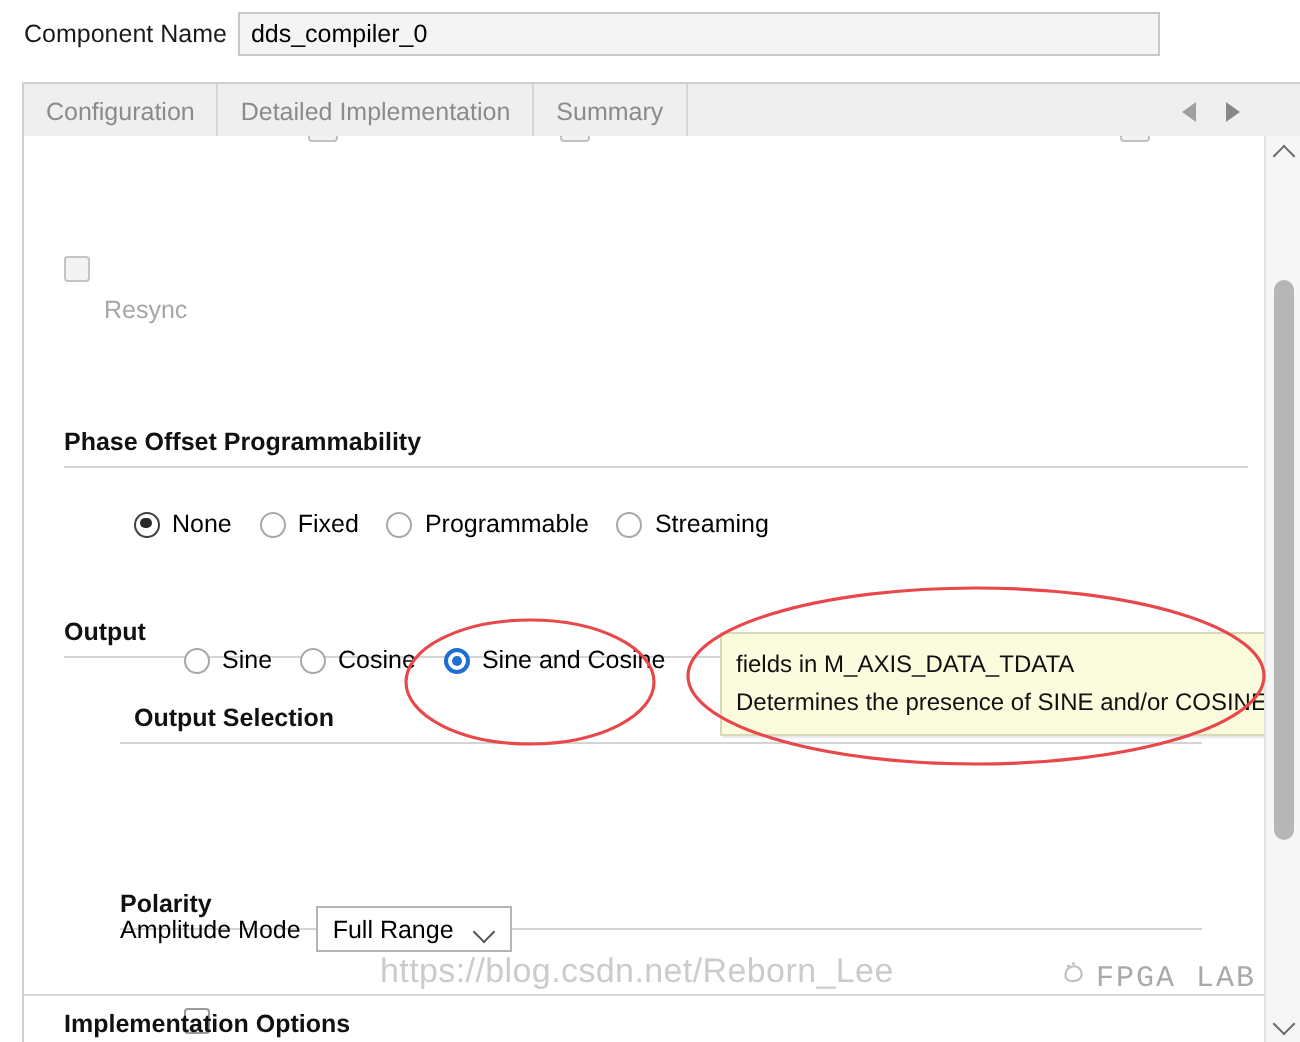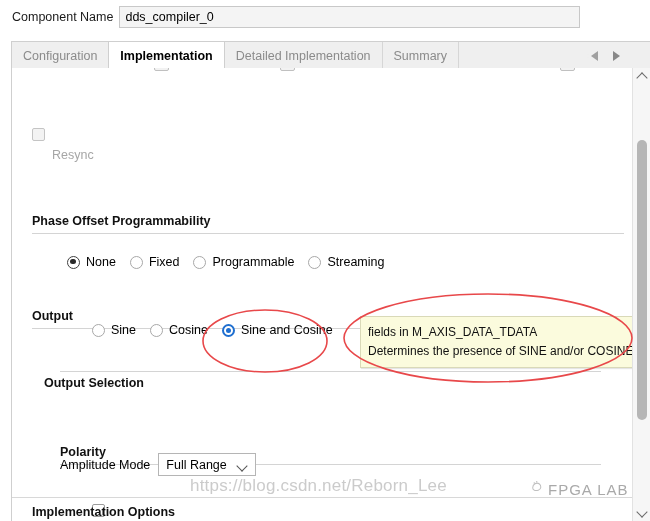--- a/index.html
+++ b/index.html
@@ -358,20 +358,21 @@
     white-space: nowrap;
     letter-spacing: 0.2px;
   }
   .wm-brand {
     position: absolute;
     left: 548px; top: 481px;
     font-size: 15px;
     color: rgba(140,140,140,0.75);
     letter-spacing: 1px;
     white-space: nowrap;
+    font-family: Liberation Mono, monospace;
   }
   .wm-logo {
     position: absolute;
     left: 529px; top: 479px;
     width: 17px; height: 16px;
     opacity: 0.55;
   }
   .panel-bottom-sep {
     position: absolute;
     left: 0; top: 429px;
@@ -383,23 +384,20 @@
 <body>
 
 <div class="comp-row">
   <span class="comp-label">Component Name</span>
   <input class="comp-input" type="text" value="dds_compiler_0" style="">
 </div>
 
 <div class="tabstrip">
   <div class="tab">
     <span>Configuration</span>
-  </div>
-  <div class="tab active">
-    <span>Implementation</span>
   </div>
   <div class="tab">
     <span>Detailed Implementation</span>
   </div>
   <div class="tab">
     <span>Summary</span>
   </div>
   <div class="tabnav">
     <div class="navbtn">
       <span class="tri-left-outline"></span>
@@ -449,21 +447,21 @@
       </label>
       <label class="radio-item">
         <span class="rad"></span>
         <span class="rad-label">Streaming</span>
       </label>
     </div>
 
     <div class="sect" style="left:20px; top:241px;">Output</div>
     <div class="sect-rule" style="left:20px; top:260px; width:592px;"></div>
 
-    <div class="sect" style="left:32px; top:284px;margin-top:24px;">Output Selection</div>
+    <div class="sect" style="left:55px; top:284px;">Output Selection</div>
     <div class="sect-rule" style="left:48px; top:303px; width:541px;"></div>
 
     <div class="radio-row" style="left:80px; top:255px;">
       <label class="radio-item">
         <span class="rad"></span>
         <span class="rad-label">Sine</span>
       </label>
       <label class="radio-item">
         <span class="rad"></span>
         <span class="rad-label">Cosine</span>

